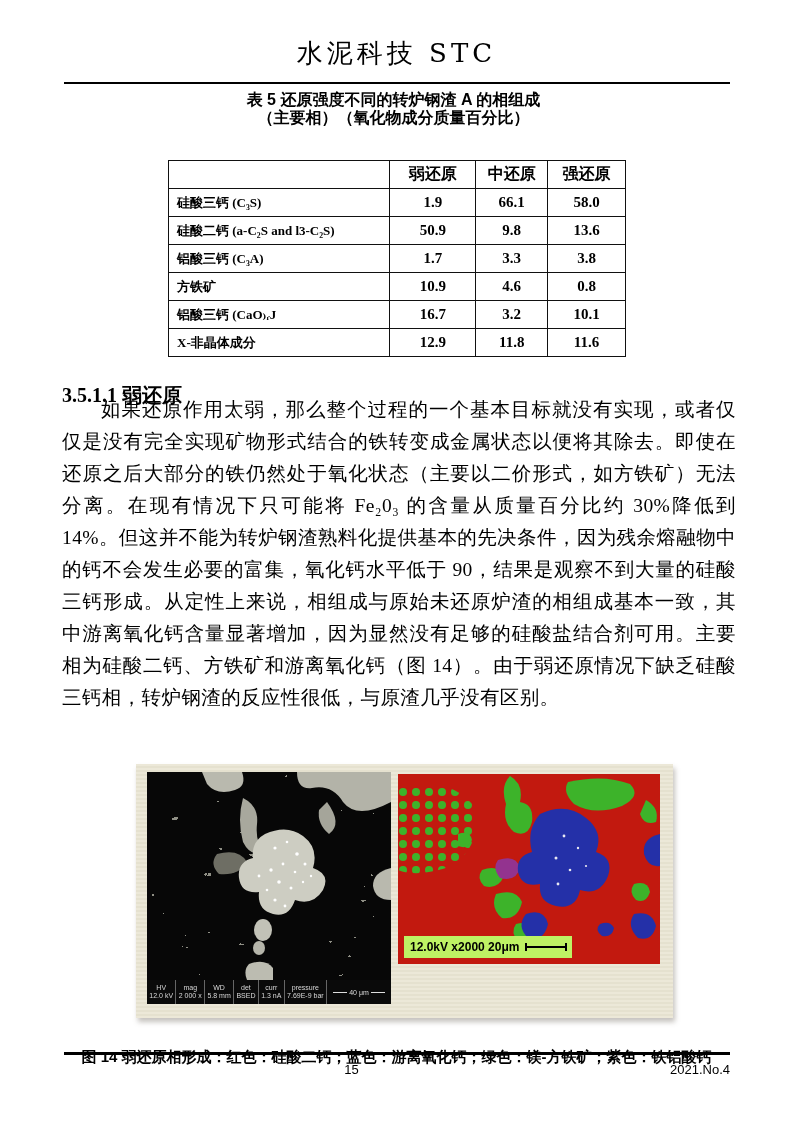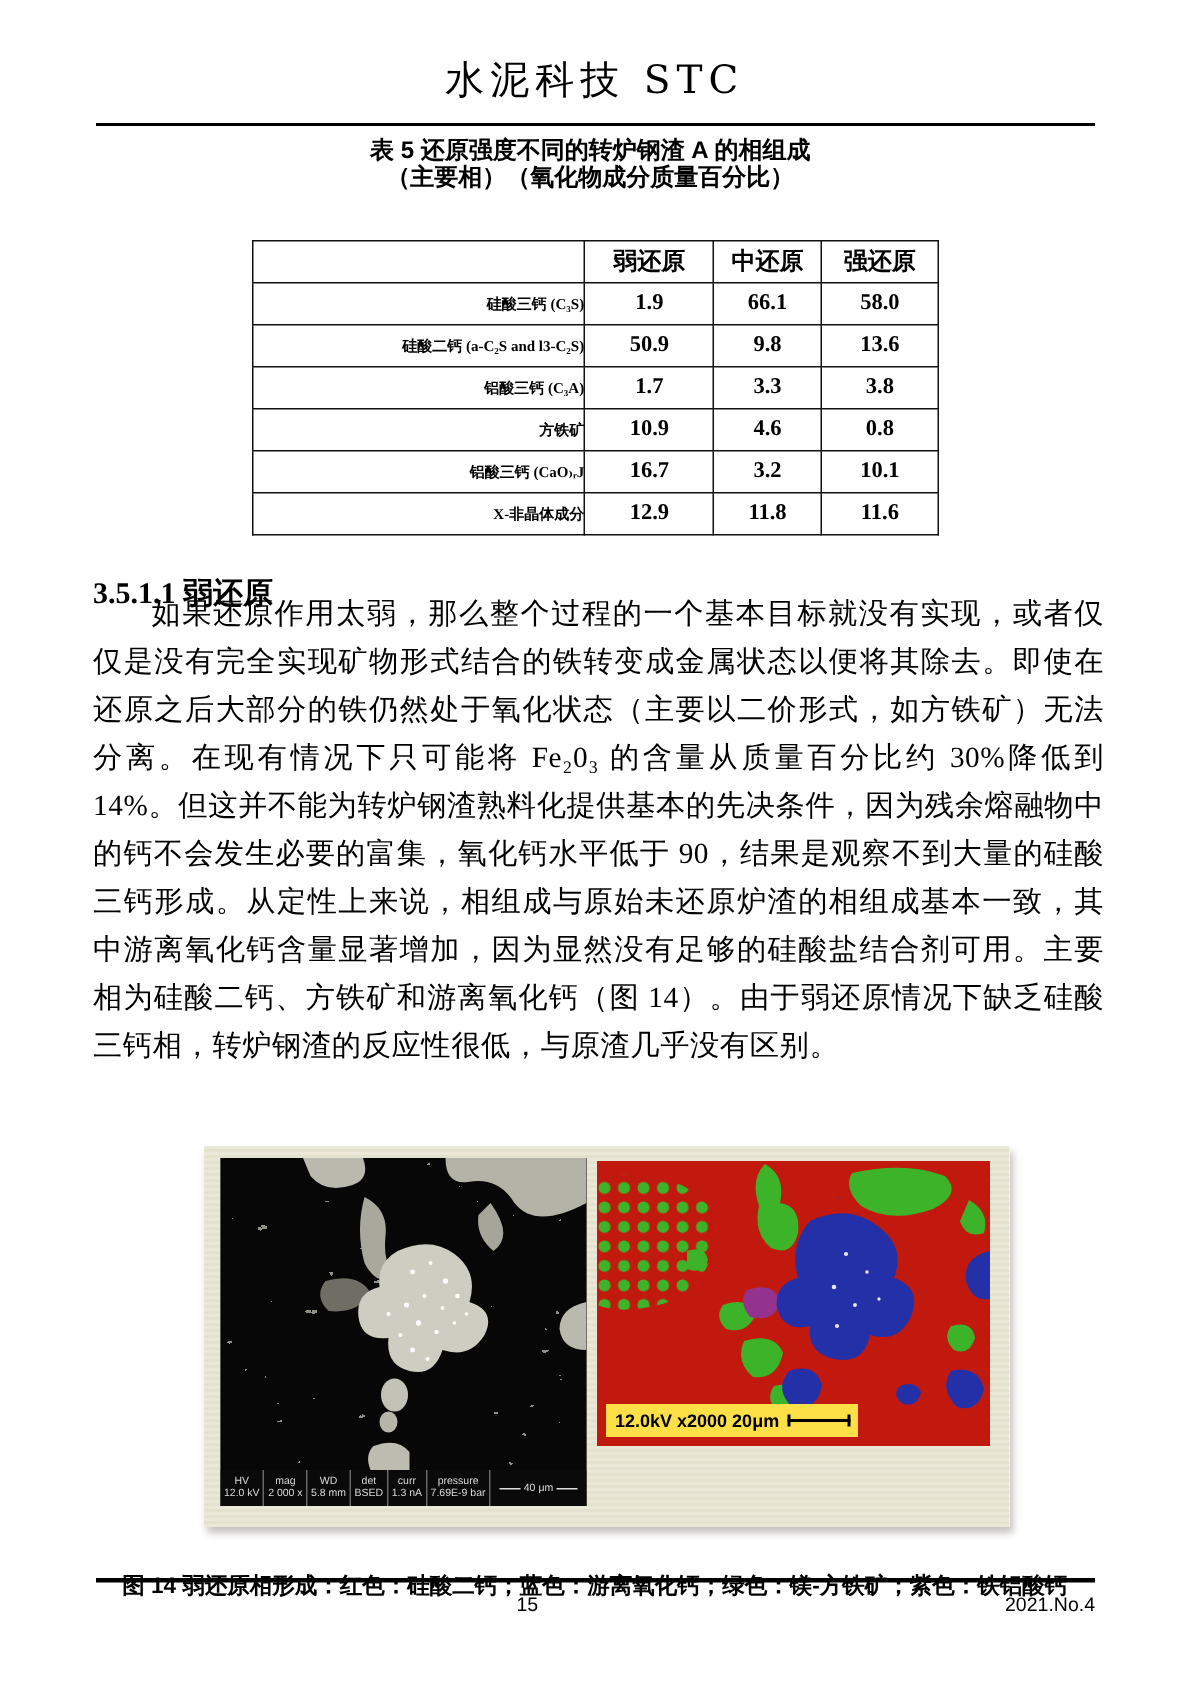--- a/index.html
+++ b/index.html
@@ -18,21 +18,21 @@
   .tbl-title.l1 { top:90px; }
   .tbl-title.l2 { top:108px; }
 
   
   table.phase-table { position:absolute; left:168px; top:126px; width:458px;
                       border-collapse:collapse;margin-top:34px; }
   table.phase-table th, table.phase-table td {
       border:1.6px solid #111; font-weight:bold; height:28px;
       font-family:"Liberation Serif","DejaVu Serif",serif; }
   table.phase-table th { font-size:16px; text-align:center; }
-  table.phase-table td.lbl { font-size:10px; text-align:right; padding-left:25px; width:222px; }
+  table.phase-table td.lbl { font-size:13px; text-align:left; padding-left:8px; width:222px; }
   table.phase-table td.val { font-size:15px; text-align:center; }
   col.c1{width:222px;} col.c2{width:86px;} col.c3{width:72px;} col.c4{width:78px;}
 
   
   .sec-heading { left:62px; top:382px; font-size:20px; font-weight:bold; }
   .body-par { left:62px; top:394px; width:674px; font-size:19.5px; line-height:32px;
               text-align:justify; text-indent:2em; letter-spacing:0.4px; }
 
   
   .fig-panel { left:136px; top:764px; width:537px; height:254px;
@@ -42,21 +42,21 @@
   .sem-infobar { position:absolute; left:0; bottom:0; width:244px; height:24px;
                  background:#0a0a0a; display:flex; align-items:stretch;
                  font-family:"Liberation Sans","DejaVu Sans",sans-serif; color:#d8d8d8; }
   .sem-col { flex:1 1 auto; display:flex; flex-direction:column; justify-content:center;
              border-right:1px solid #666; text-align:center; }
   .sem-col span { display:block; font-size:7px; line-height:8px; white-space:nowrap; }
   .sem-scale { flex:0 0 64px; display:flex; align-items:center; justify-content:center;
                gap:2px; font-size:7px; color:#ddd; }
   .sem-scale .bar { height:1px; background:#ddd; width:14px; }
   .phase-box { position:absolute; left:262px; top:10px; width:262px; height:190px; background:#c2190f; }
-  .phase-label { position:absolute; left:6px; bottom:6px; width:168px; height:22px; background:#fde047;
+  .phase-label { position:absolute; left:6px; bottom:6px; width:168px; height:22px; background:#bef264;
                  display:flex; align-items:center; padding-left:6px; gap:6px;
                  font-family:"Liberation Sans","DejaVu Sans",sans-serif;
                  font-size:12px; font-weight:bold; color:#000; }
   .phase-label .sbar { position:relative; width:42px; height:2px; background:#000; }
   .phase-label .sbar::before, .phase-label .sbar::after { content:""; position:absolute; top:-3px;
                  width:2px; height:8px; background:#000; }
   .phase-label .sbar::before { left:0; } .phase-label .sbar::after { right:0; }
 
   
   .fig-caption { left:0; top:1026px; width:793px; text-align:center; font-size:15px; font-weight:bold;

